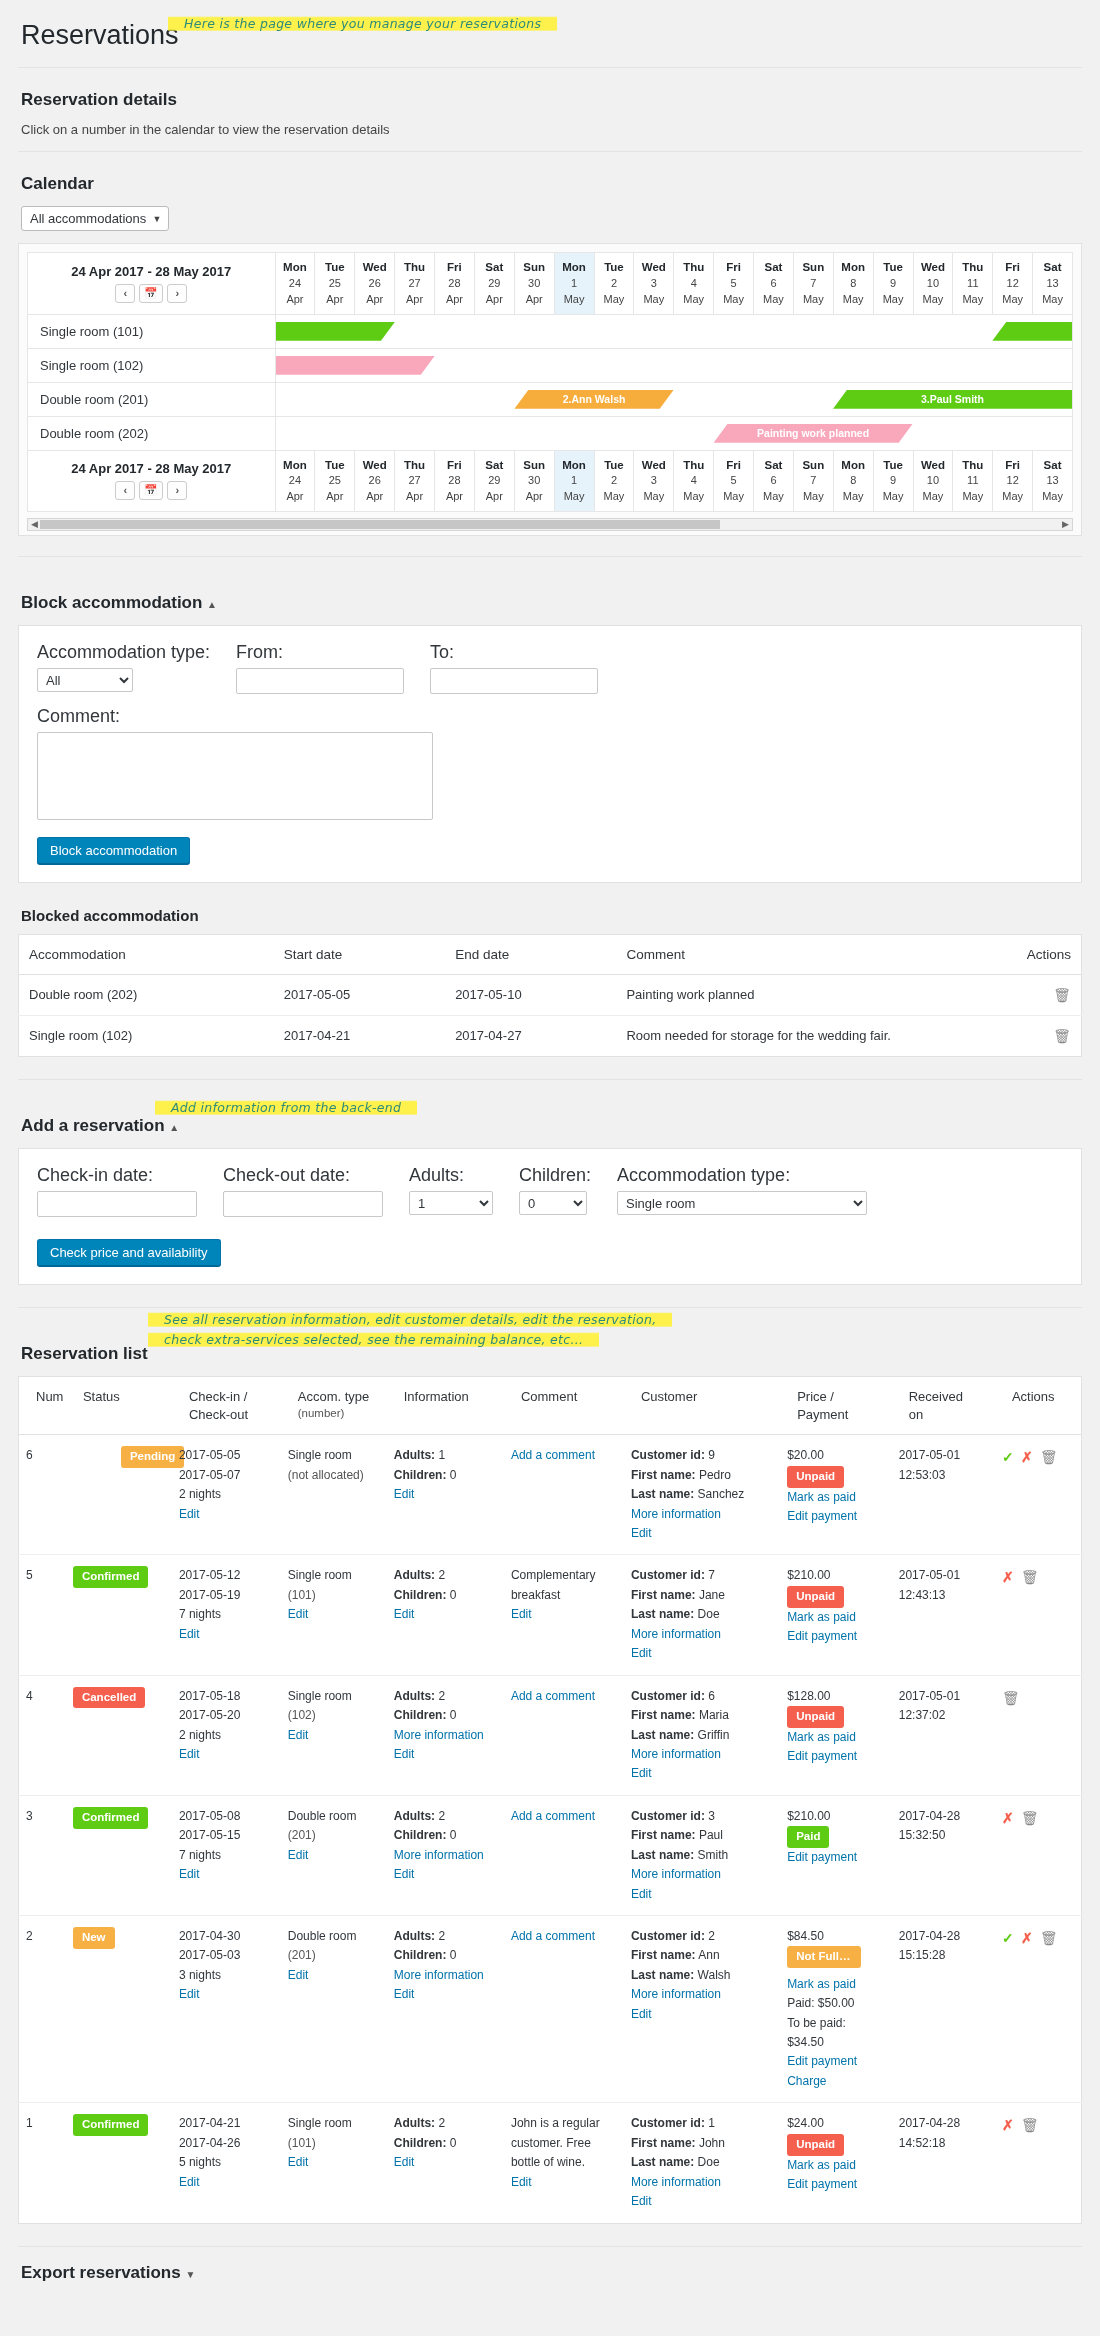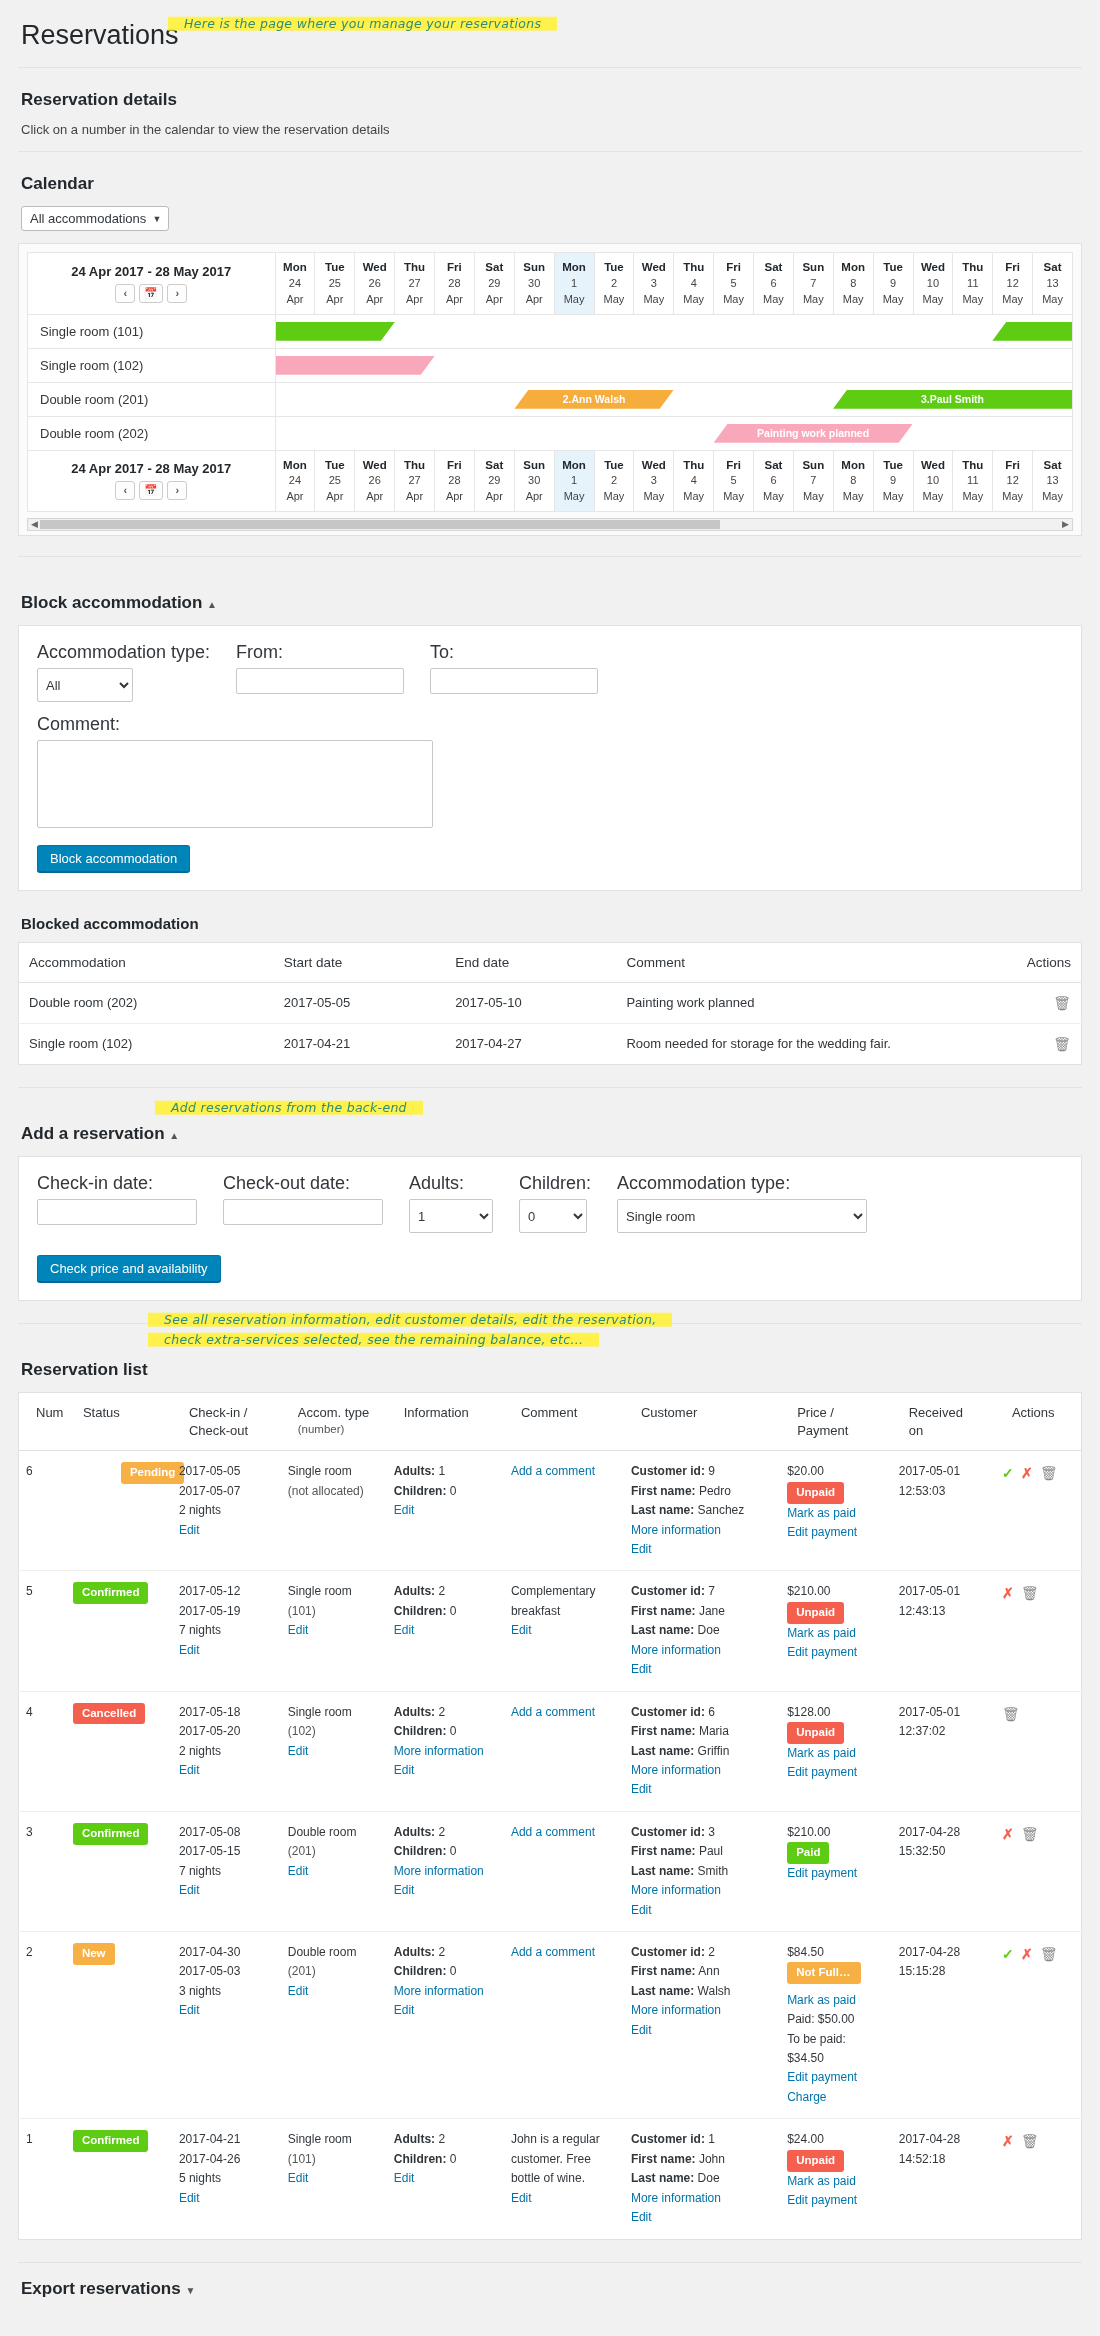--- a/index.html
+++ b/index.html
@@ -83,21 +83,21 @@
   
   .panel { background:#fff; border:1px solid #e1e1e1; padding:16px 18px 18px; }
   .form-row { display:flex; gap:26px; margin-bottom:12px; }
   .fld label { display:block; font-size:18px; color:#32373c; margin-bottom:5px; }
   .fld input[type=text] {
     border:1px solid #c8c8c8; border-radius:2px; background:#fff;
     height:26px; padding:2px 6px; font-size:13px; font-family:inherit;
   }
   .fld select {
     border:1px solid #c8c8c8; border-radius:2px; background:#fff;
-    height:34px; padding:2px 4px; font-size:13px; font-family:inherit; color:#32373c;
+    height:24px; padding:2px 4px; font-size:13px; font-family:inherit; color:#32373c;
   }
   .fld textarea {
     border:1px solid #c8c8c8; border-radius:2px; background:#fff;
     font-family:inherit; font-size:13px; padding:5px; resize:none;
   }
   .btn-primary {
     display:inline-block; background:#0085ba; border:1px solid #0073aa; border-bottom-color:#006799;
     color:#fff; font-size:13px; padding:5px 12px; border-radius:3px; cursor:pointer;
     box-shadow:0 1px 0 #006799;
   }
@@ -332,21 +332,21 @@
         </tr>
       </tbody>
   </table>
 
   <hr class="hr" style="margin-top:22px;">
 
   <h2 class="sect" style="display:inline-block;">
     <span>Add a reservation</span>
     <span class="caret">▲</span>
   </h2>
-  <div class="note" id="note2" style="left: 155px; top: 1080.19px;"><span>Add reservations from the back-end</span></div>
+  <div class="note" id="note2" style="left: 155px; top: 1080.19px;"><span>Add information from the back-end</span></div>
 
   <div class="panel">
     <div class="form-row">
       <div class="fld">
         <label>Check-in date:</label>
         <input type="text" style="width: 160px;" value="">
       </div>
       <div class="fld">
         <label>Check-out date:</label>
         <input type="text" style="width: 160px;" value="">

